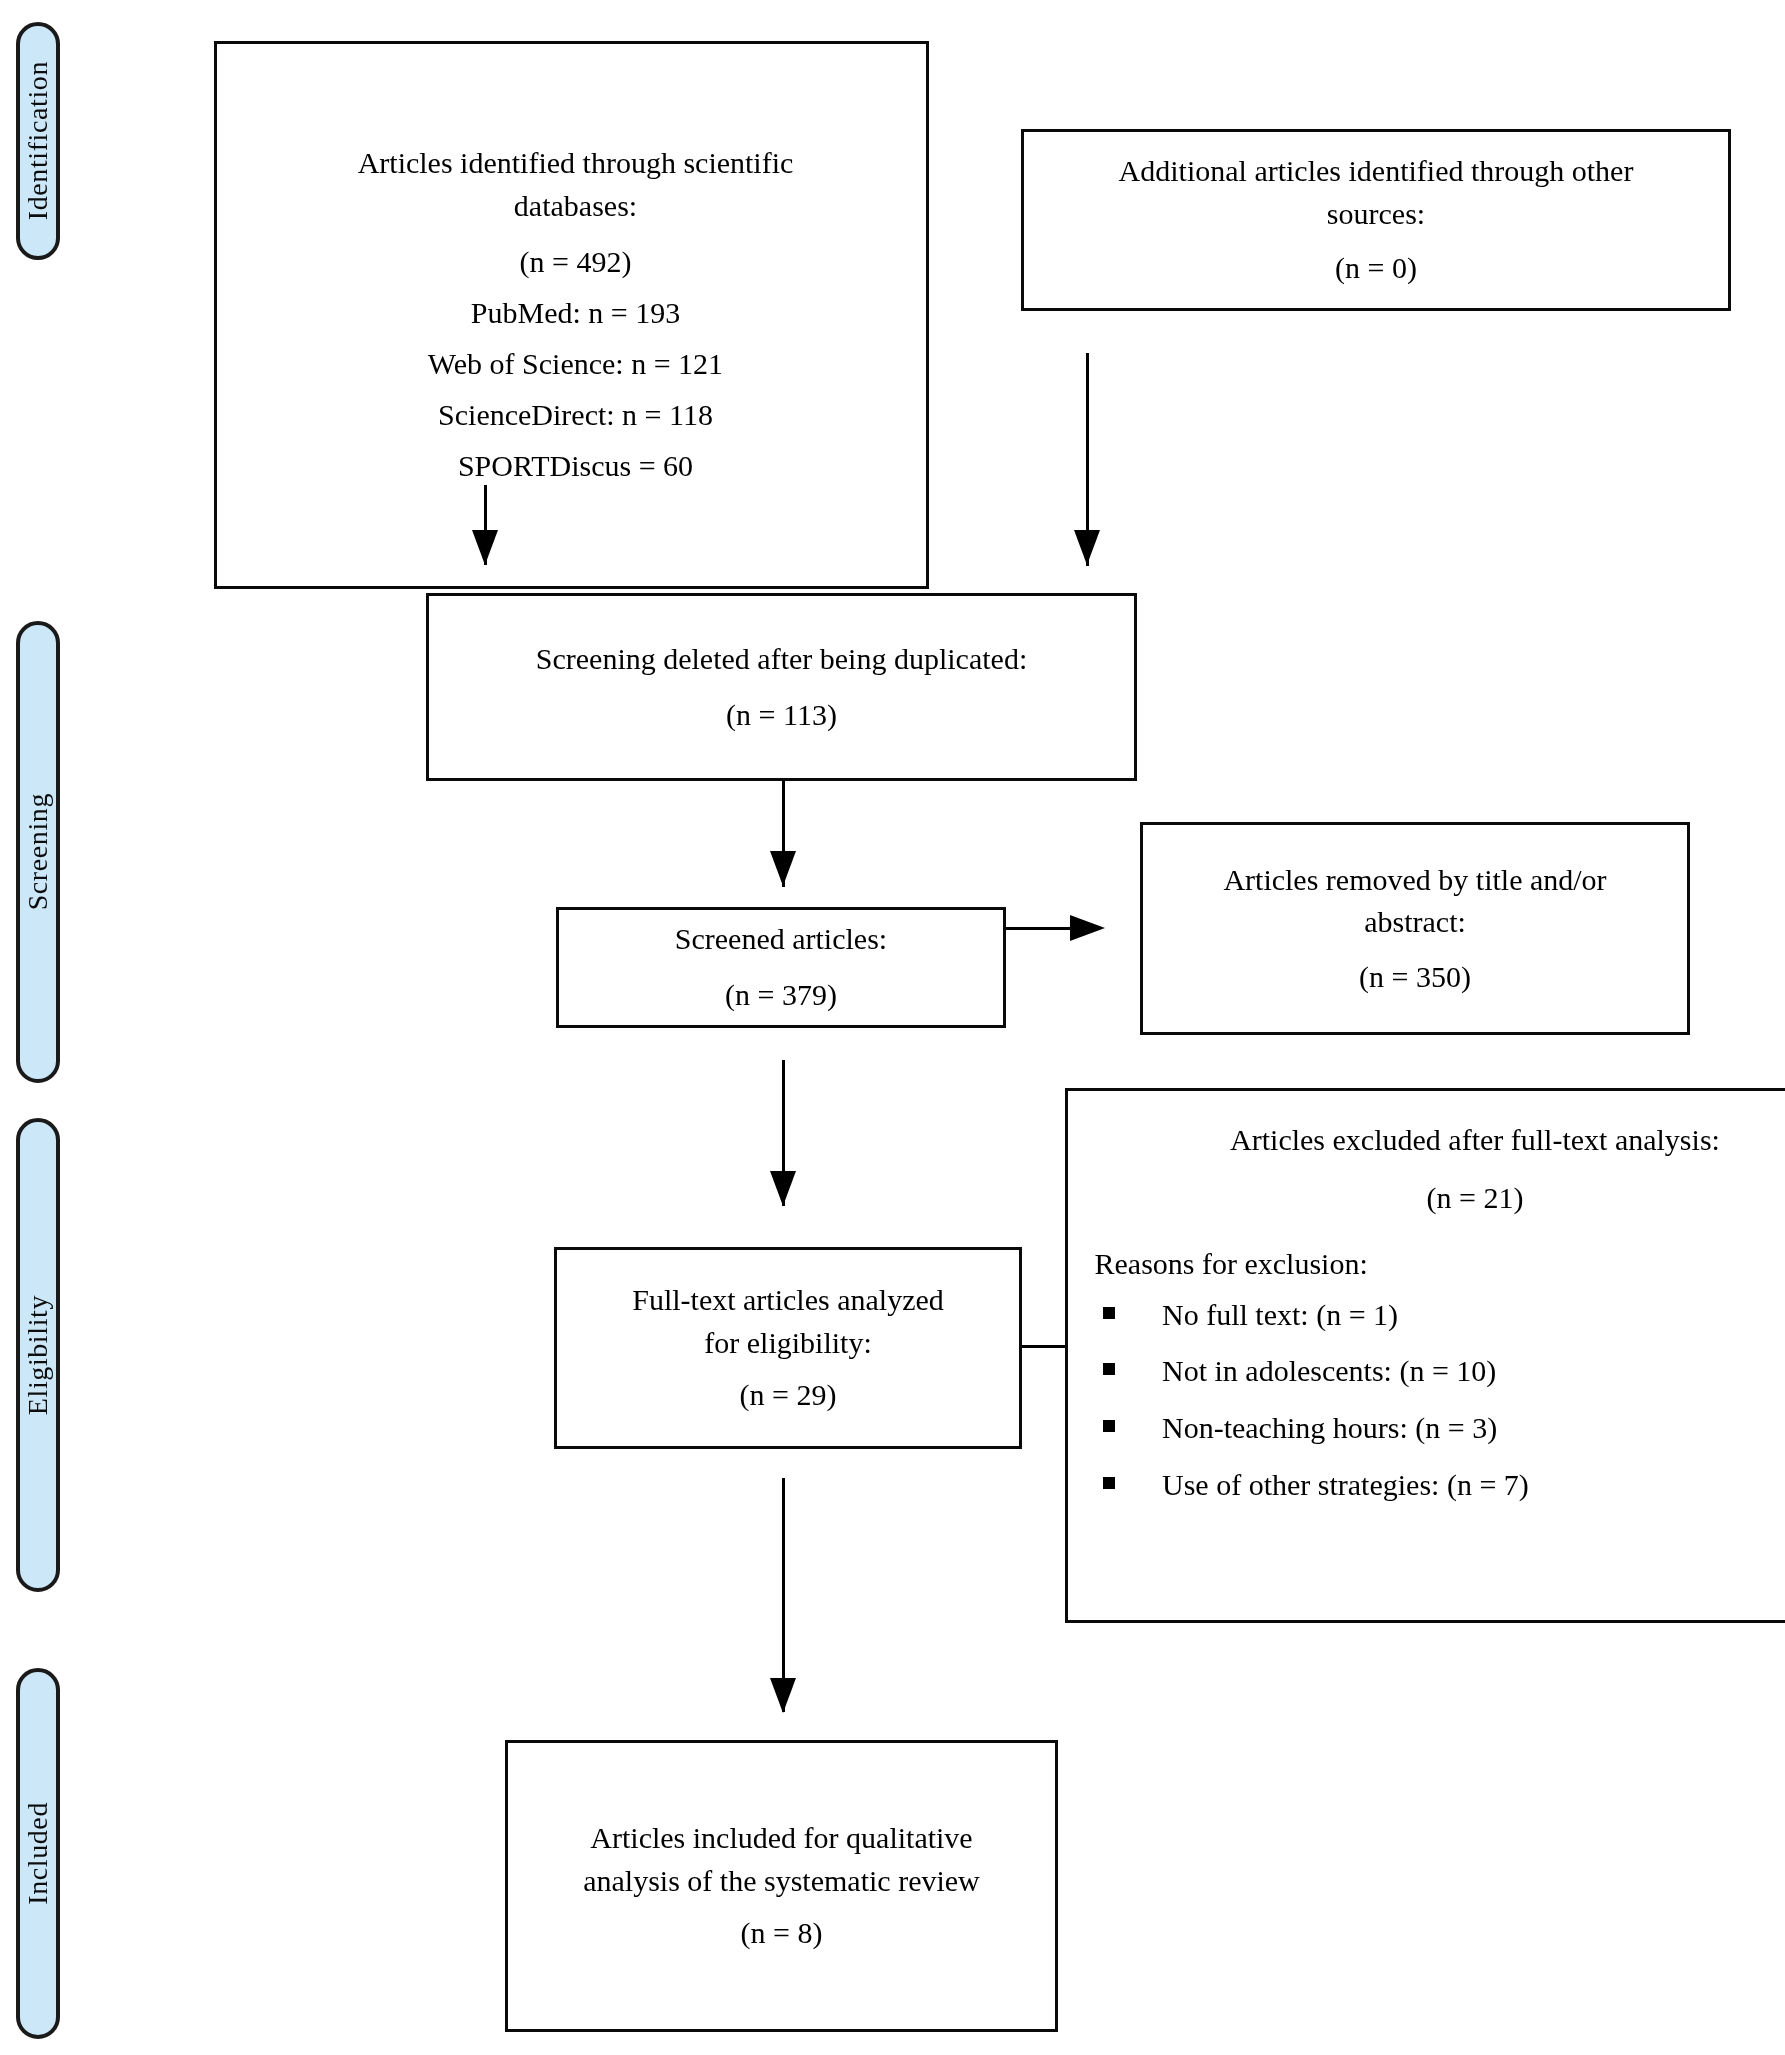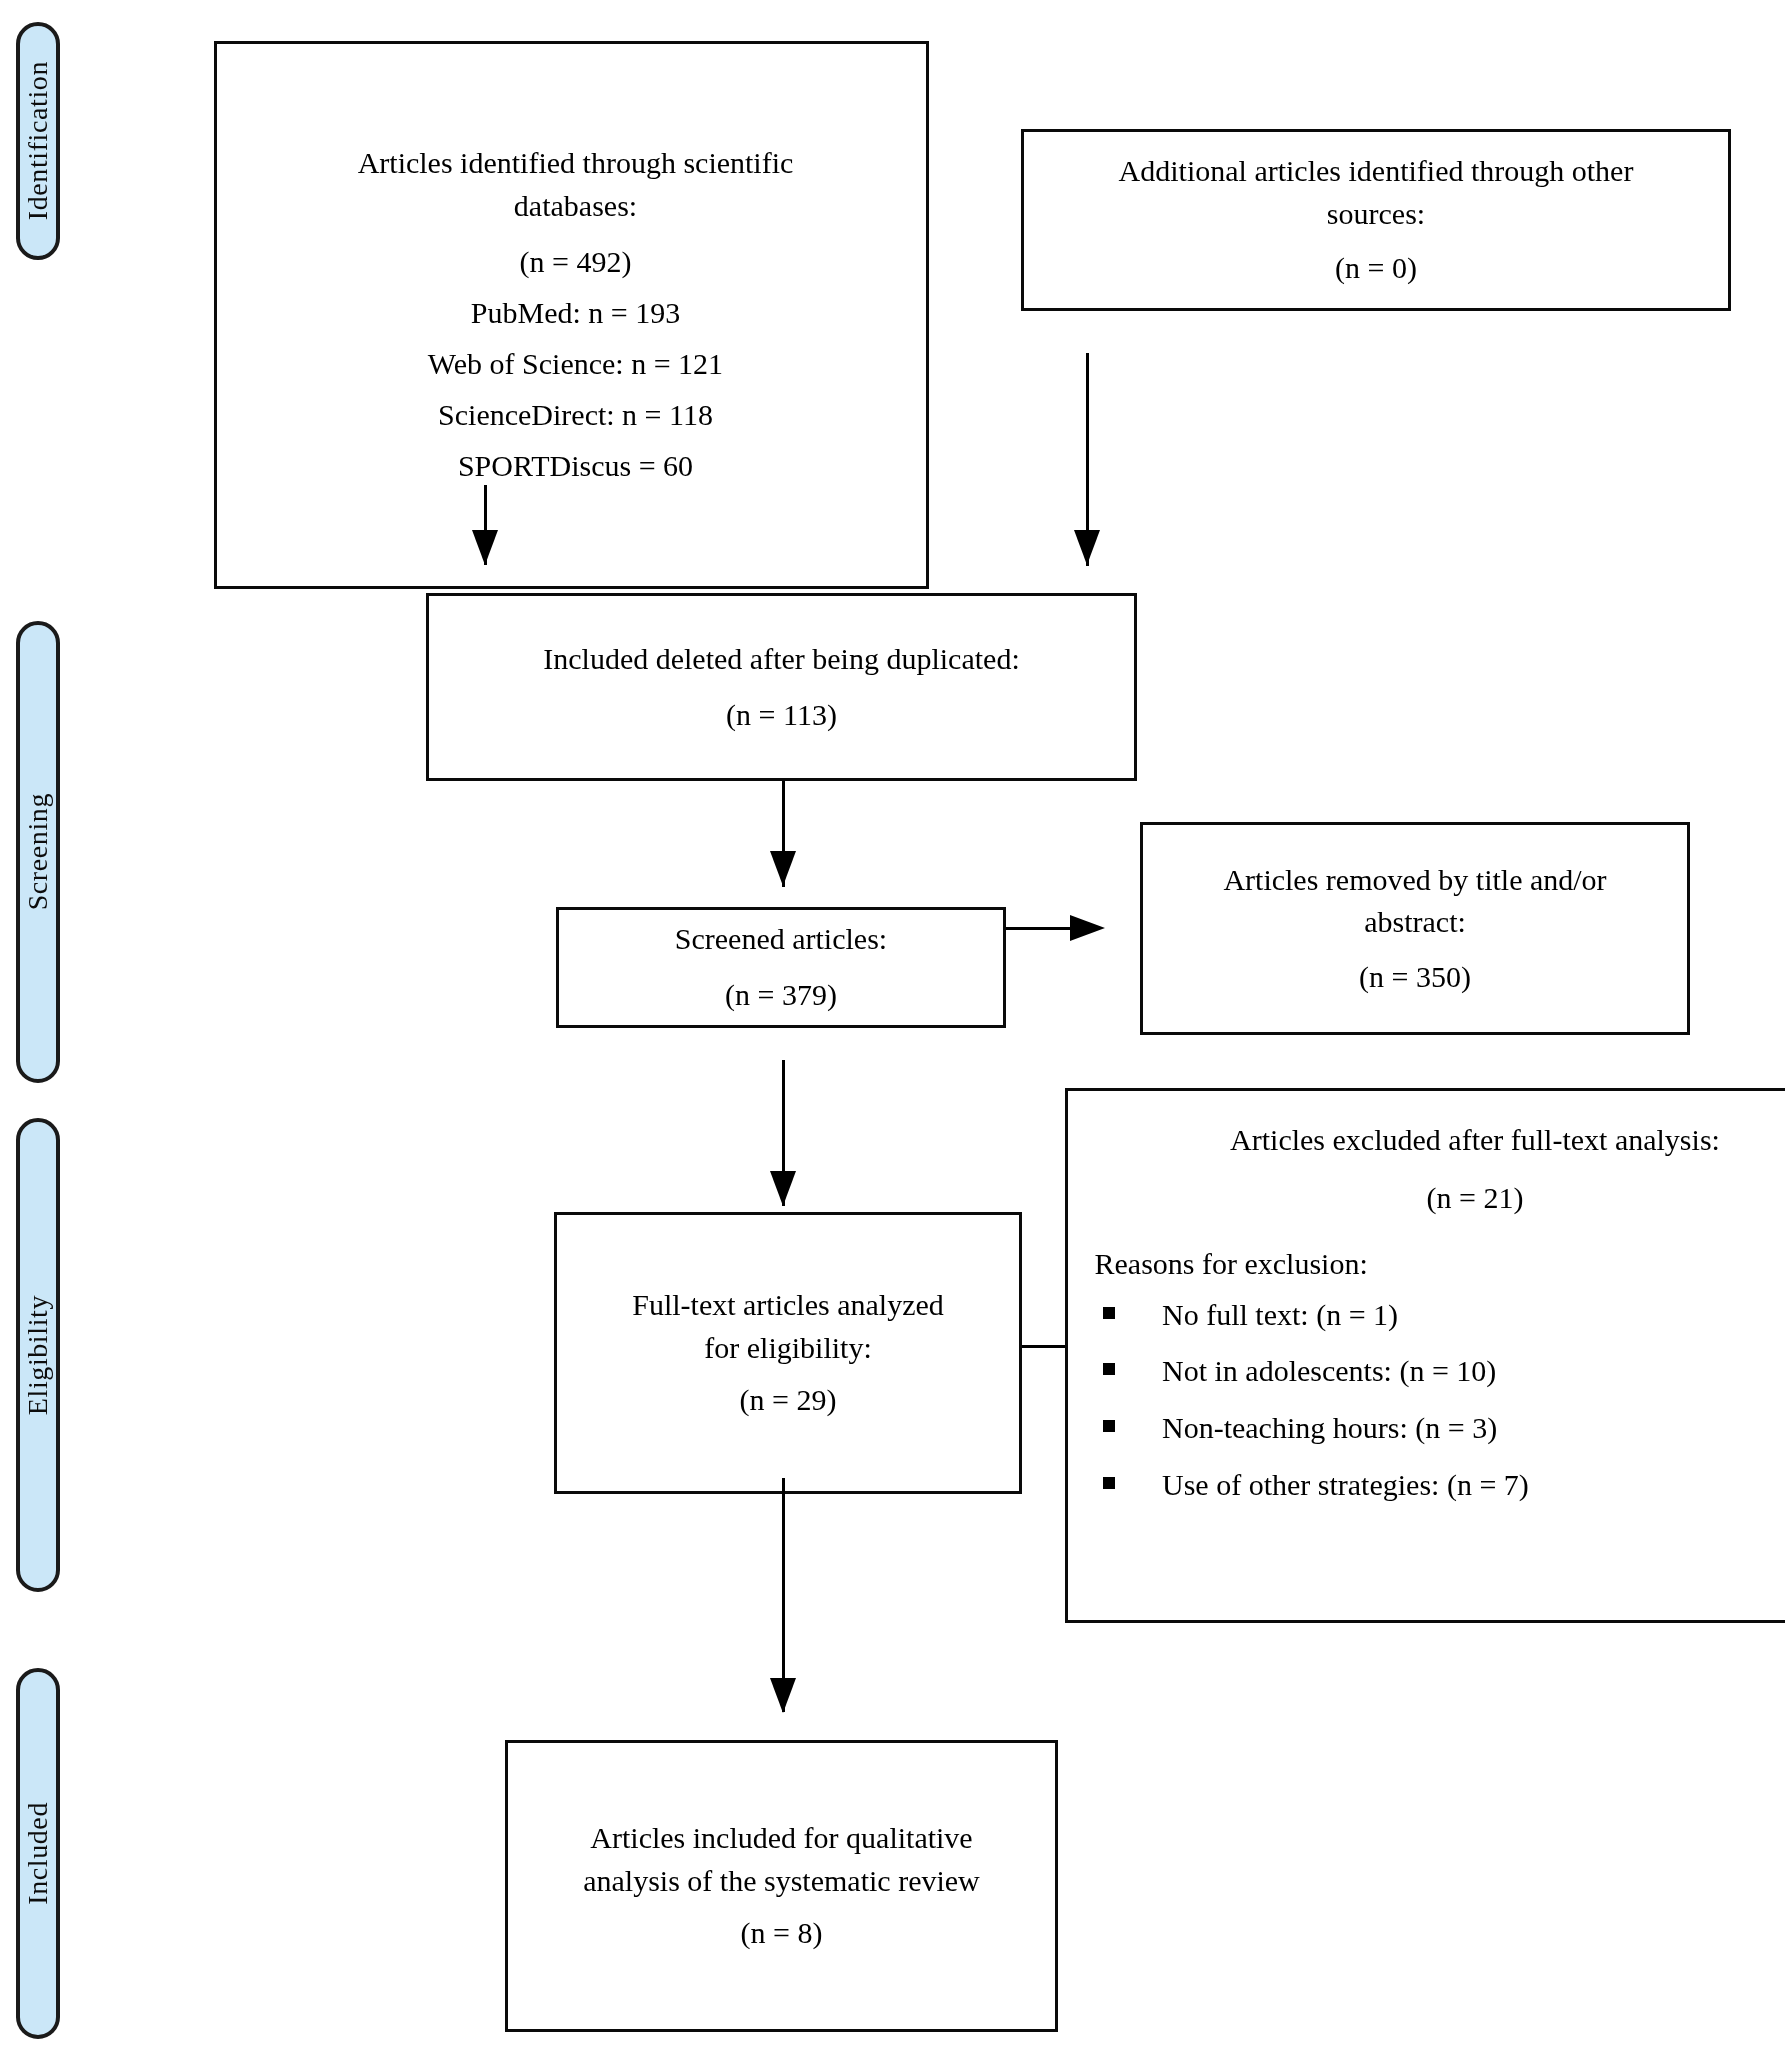--- a/index.html
+++ b/index.html
@@ -168,21 +168,21 @@
     <div class="line" style="margin-top:12px;">(n = 0)</div>
   </div>
 
   <div class="vline" style="left:484px; top:485px; height:80px;"></div>
   <div class="arrow-down" style="left:472px; top:530px;"></div>
 
   <div class="vline" style="left:1086px; top:353px; height:213px;"></div>
   <div class="arrow-down" style="left:1074px; top:530px;"></div>
 
   <div class="box" style="left:426px; top:593px; width:711px; height:188px;">
-    <div class="line">Included deleted after being duplicated:</div>
+    <div class="line">Screening deleted after being duplicated:</div>
     <div class="line" style="margin-top:13.4px;">(n = 113)</div>
   </div>
 
   <div class="vline" style="left:782px; top:781px; height:106px;"></div>
   <div class="arrow-down" style="left:770px; top:851px;"></div>
 
   <div class="box" style="left:556px; top:907px; width:450px; height:121px;">
     <div class="line">Screened articles:</div>
     <div class="line" style="margin-top:13.4px;">(n = 379)</div>
   </div>
@@ -192,21 +192,21 @@
 
   <div class="box" style="left:1140px; top:822px; width:550px; height:213px;">
     <div class="line">Articles removed by title and/or</div>
     <div class="line">abstract:</div>
     <div class="line" style="margin-top:12px;">(n = 350)</div>
   </div>
 
   <div class="vline" style="left:782px; top:1060px; height:146px;"></div>
   <div class="arrow-down" style="left:770px; top:1171px;"></div>
 
-  <div class="box" style="left:554px; top:1212px; width:468px; height:282px;">
+  <div class="box" style="left:554px; top:1247px; width:468px; height:202px;">
     <div class="line">Full-text articles analyzed</div>
     <div class="line">for eligibility:</div>
     <div class="line" style="margin-top:9.7px;">(n = 29)</div>
   </div>
 
   <div class="hline" style="left:1022px; top:1345px; width:68px;"></div>
   <div class="arrow-right" style="left:1084px; top:1333px;"></div>
 
   <div class="box reasons" style="left:1065px; top:1088px; width:820px; height:535px;">
     <div class="head">Articles excluded after full-text analysis:</div>

